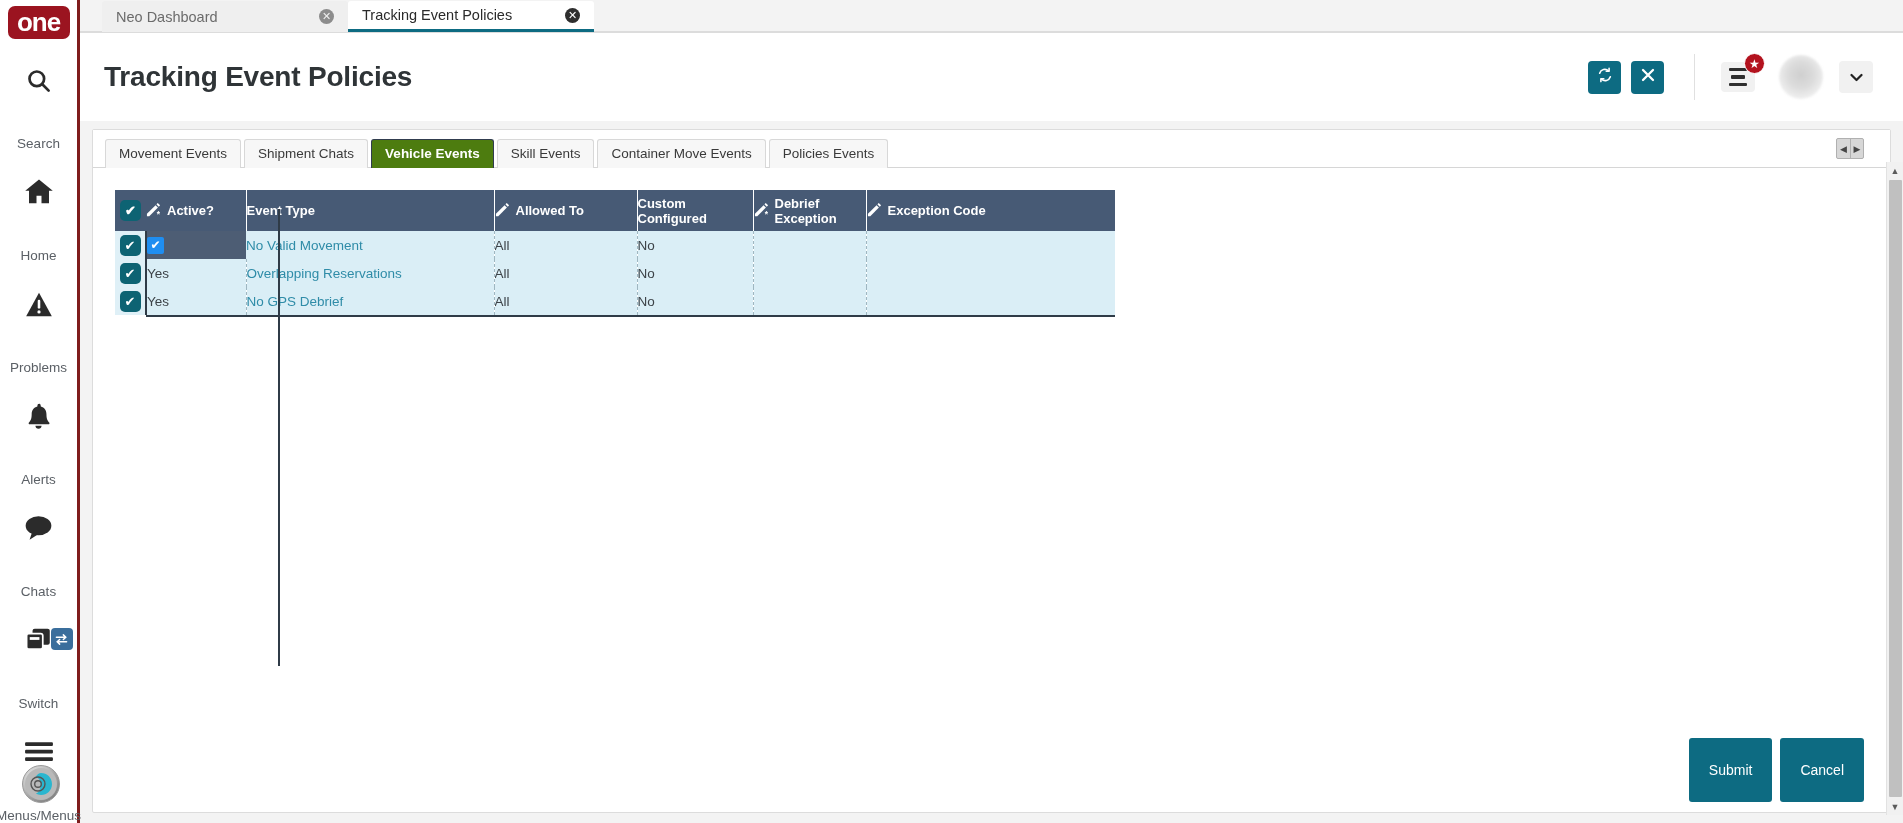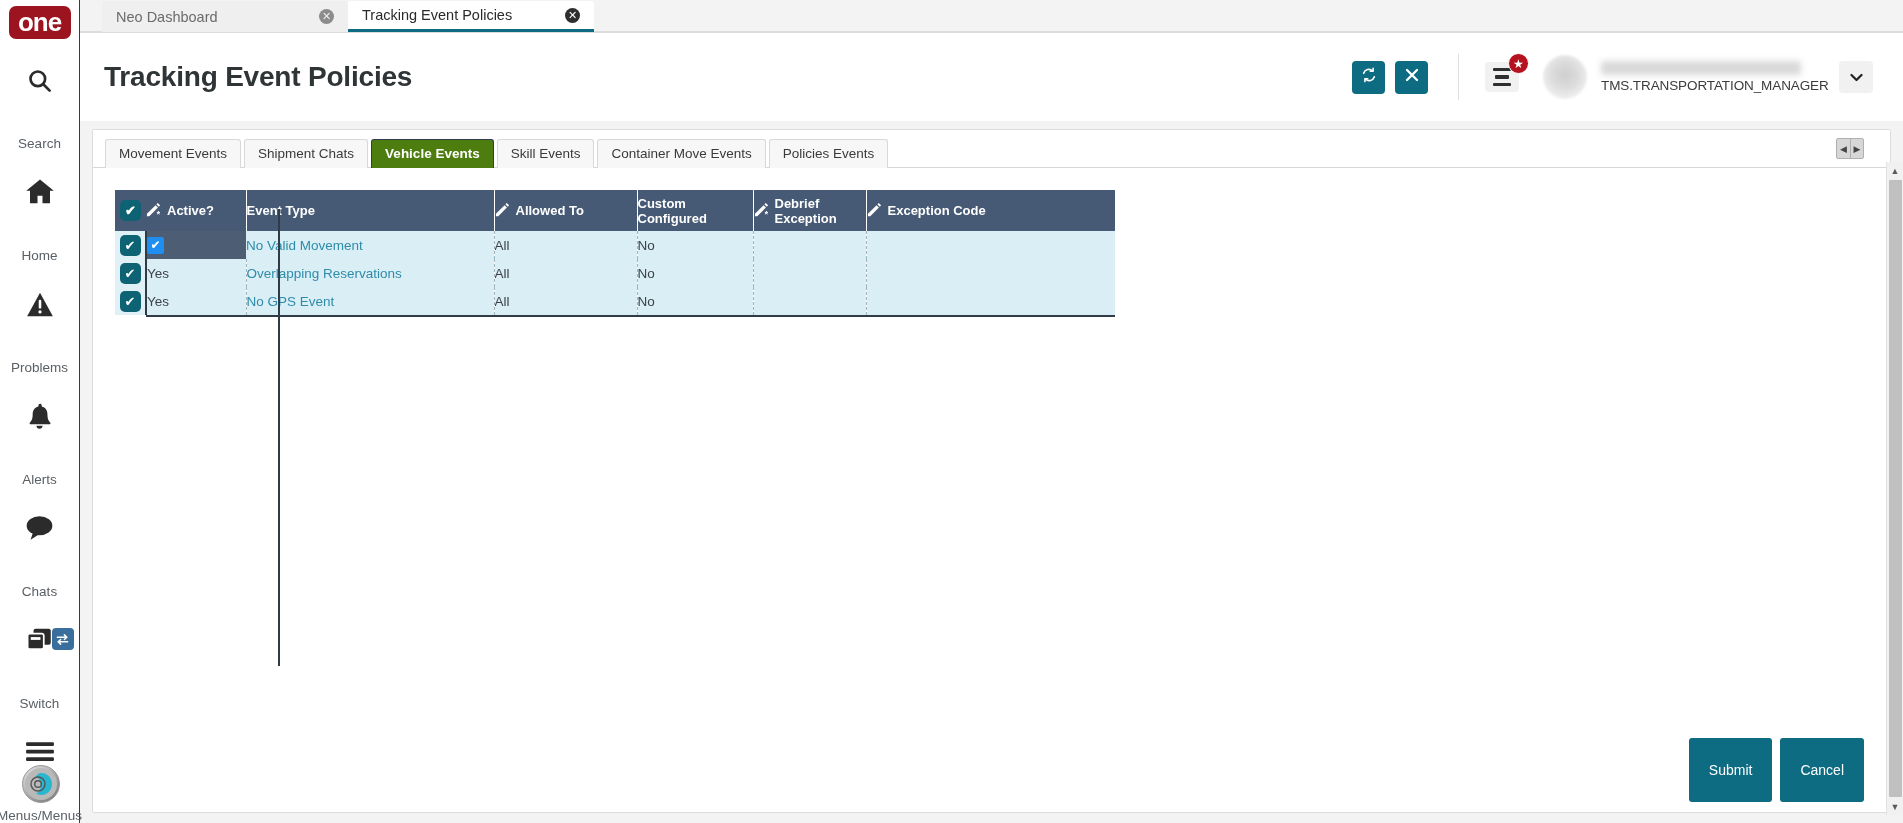--- a/index.html
+++ b/index.html
@@ -11,21 +11,21 @@
     background: #ffffff;
   }
 
   
   .app { position: relative; width: 1903px; height: 823px; display: flex; background:#fff; }
 
   
   .rail {
     width: 80px; height: 823px;
     background: #ffffff;
-    border-right: 1px solid #7f1d1d;
+    border-right: 3px solid #7f1d1d;
     display: flex; flex-direction: column; align-items: center;
     flex: 0 0 80px;
     position: relative;
   }
   .logo {
     width: 62px; height: 62px; margin-top: 6px;
     background: #9b1420;
     border-radius: 7px;
     display:flex; align-items:center; justify-content:center;
     color:#fff; font-size: 26px; font-weight:700; letter-spacing:-1px;
@@ -362,24 +362,20 @@
 
         <div class="burger">
           <i></i>
             <i></i>
             <i></i>
           <span class="star-badge">★</span>
         </div>
 
         <div class="user-avatar"></div>
 
-        <div class="user-box">
-          <div class="user-blur"></div>
-          <div class="user-name">TMS.TRANSPORTATION_MANAGER</div>
-        </div>
 
         <div class="caret-btn">
           <svg width="13" height="9" viewBox="0 0 13 9" fill="none" stroke="#222" stroke-width="2.2" stroke-linecap="round" stroke-linejoin="round">
             <path d="M1.5 2L6.5 7L11.5 2"></path>
           </svg>
         </div>
       </div>
     </div>
 
     <div class="content-wrap">
@@ -506,21 +502,21 @@
                 <td></td>
                 <td class="tail"></td>
               </tr>
 
               <tr class="rowsel">
                 <td class="selcell">
                   <span class="chk">✔</span>
                 </td>
                 <td class="first-data">Yes</td>
                 <td>
-                  <span class="lnk">No GPS Event</span>
+                  <span class="lnk">No GPS Debrief</span>
                 </td>
                 <td>All</td>
                 <td>No</td>
                 <td></td>
                 <td class="tail"></td>
               </tr>
 
               <tr>
                 <td></td>
                 <td colspan="6" style="padding:0">

